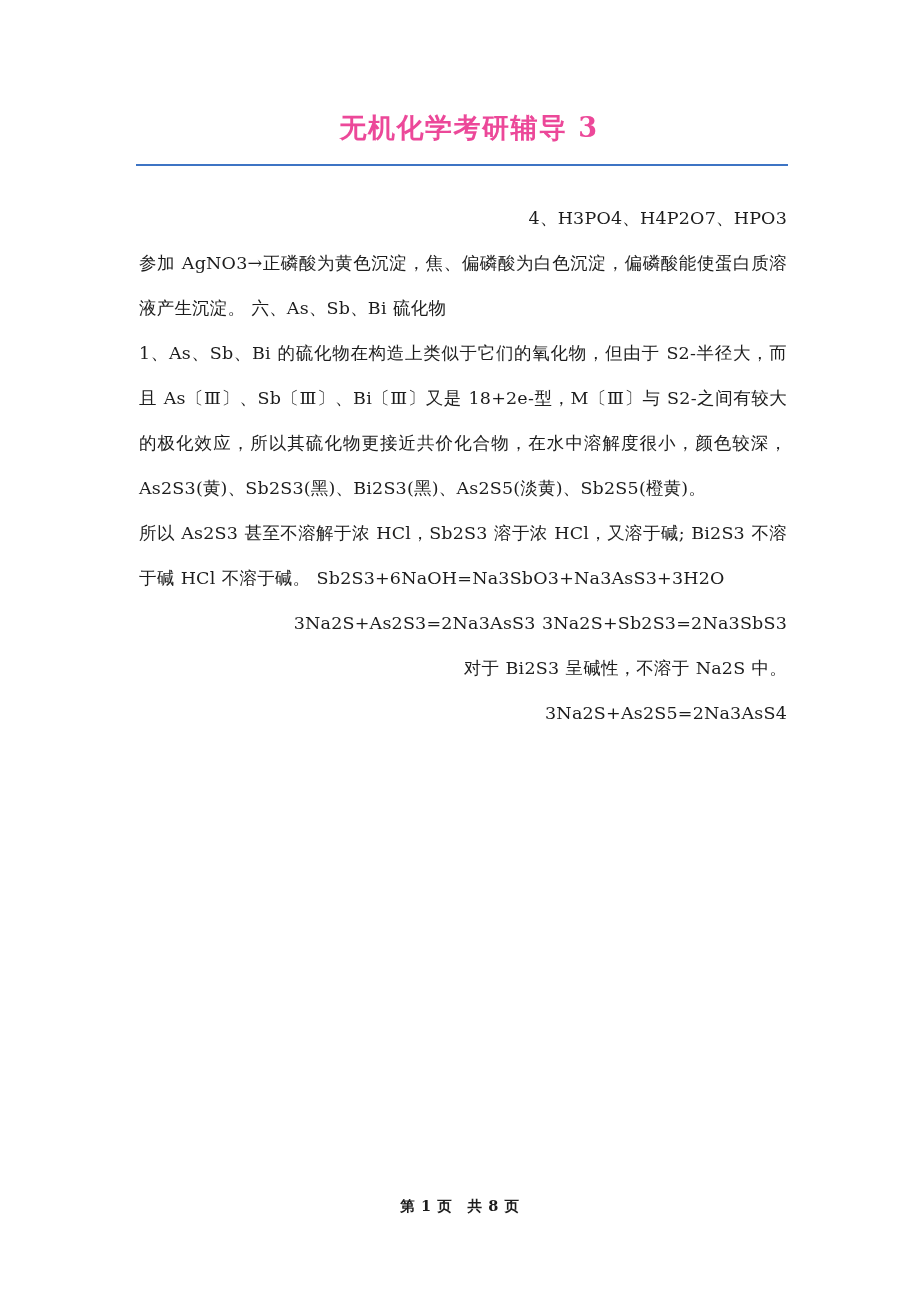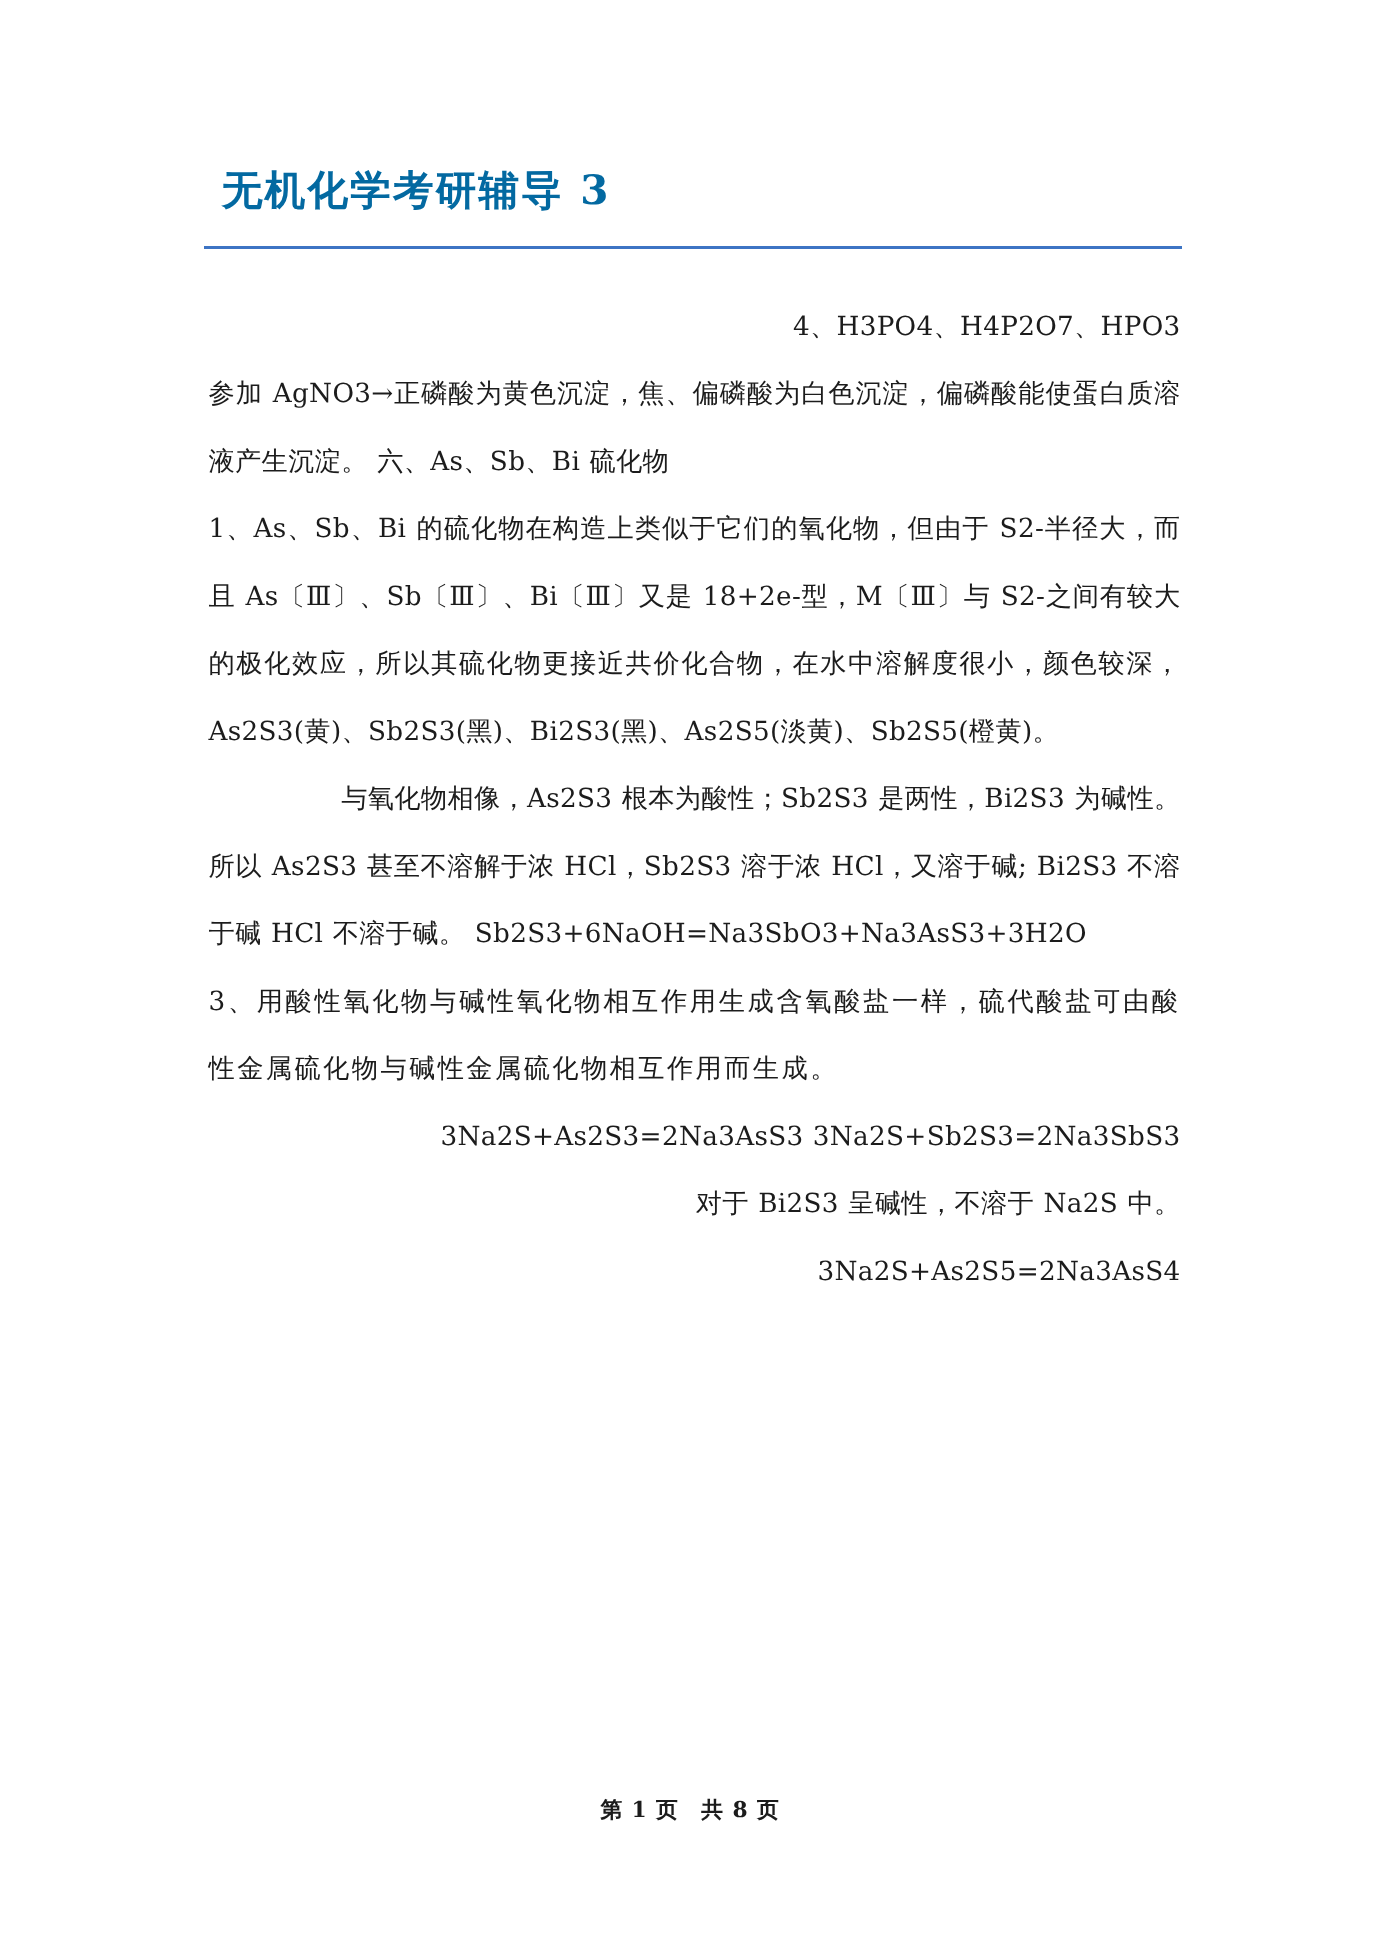--- a/index.html
+++ b/index.html
@@ -29,21 +29,22 @@
   .title-block {
     position: absolute;
     left: 136px;
     top: 108px;
     width: 654px;
   }
   .doc-title {
     font-family: "DejaVu Serif", "Liberation Serif", serif;
     font-size: 27px;
     line-height: 40px;
-    color: #0369a1;
+    color: #ec4899;
+    text-align: center;
     letter-spacing: 1.5px;
     white-space: nowrap;
     margin: 0;
     padding-left: 12px;
   }
   .title-rule {
     margin-top: 16px;
     height: 0;
     border-top: 2px solid #3d74c4;
     width: 652px;
@@ -103,27 +104,25 @@
 
   <div class="body-text">
 
     <p class="para nowrap-line">4、H3PO4、H4P2O7、HPO3</p>
 
     <p class="para">参加 AgNO3→正磷酸为黄色沉淀，焦、偏磷酸为白色沉淀，偏磷酸能使蛋白质溶液产生沉淀。 六、As、Sb、Bi 硫化物</p>
 
     <p class="para">1、As、Sb、Bi 的硫化物在构造上类似于它们的氧化物，但由于 S2-半径大，而且 As〔Ⅲ〕、Sb〔Ⅲ〕、Bi〔Ⅲ〕又是 18+2e-型，M〔Ⅲ〕与 S2-之间有较大的极化效应，所以其硫化物更接近共价化合物，在水中溶解度很小，颜色较深，As2S3(黄)、Sb2S3(黑)、Bi2S3(黑)、As2S5(淡黄)、Sb2S5(橙黄)。</p>
 
 
-    <p class="para nowrap-line">与氧化物相像，As2S3 根本为酸性；Sb2S3 是两性，Bi2S3 为碱性。</p>
 
     <p class="para">所以 As2S3 甚至不溶解于浓 HCl，Sb2S3 溶于浓 HCl，又溶于碱; Bi2S3 不溶于碱 HCl 不溶于碱。  Sb2S3+6NaOH=Na3SbO3+Na3AsS3+3H2O</p>
 
 
 
-    <p class="para loose">3、用酸性氧化物与碱性氧化物相互作用生成含氧酸盐一样，硫代酸盐可由酸性金属硫化物与碱性金属硫化物相互作用而生成。</p>
 
     <p class="para nowrap-line">3Na2S+As2S3=2Na3AsS3  3Na2S+Sb2S3=2Na3SbS3</p>
 
     <p class="para nowrap-line">对于 Bi2S3 呈碱性，不溶于 Na2S 中。</p>
 
 
     <p class="para nowrap-line">3Na2S+As2S5=2Na3AsS4</p>
 
   </div>
 

